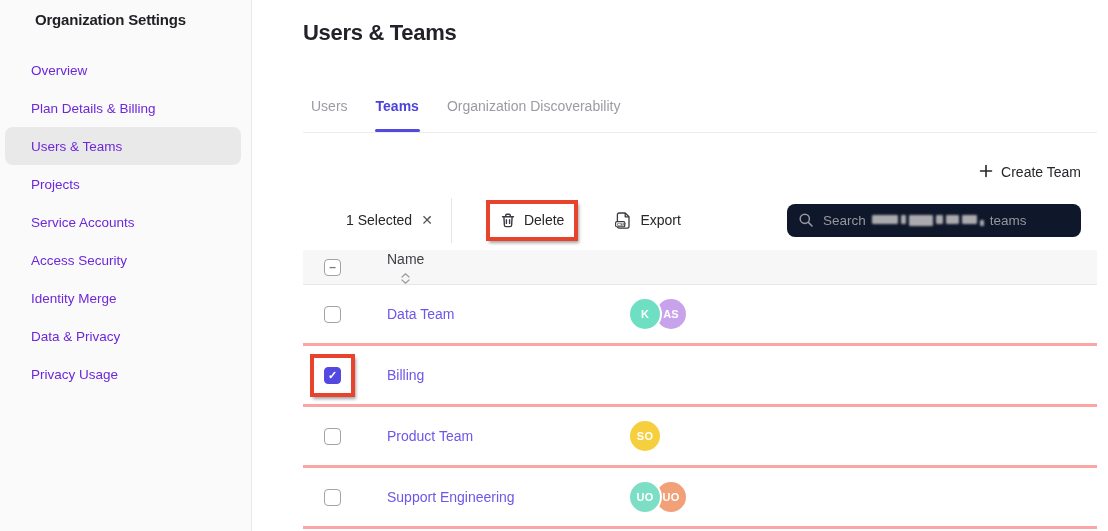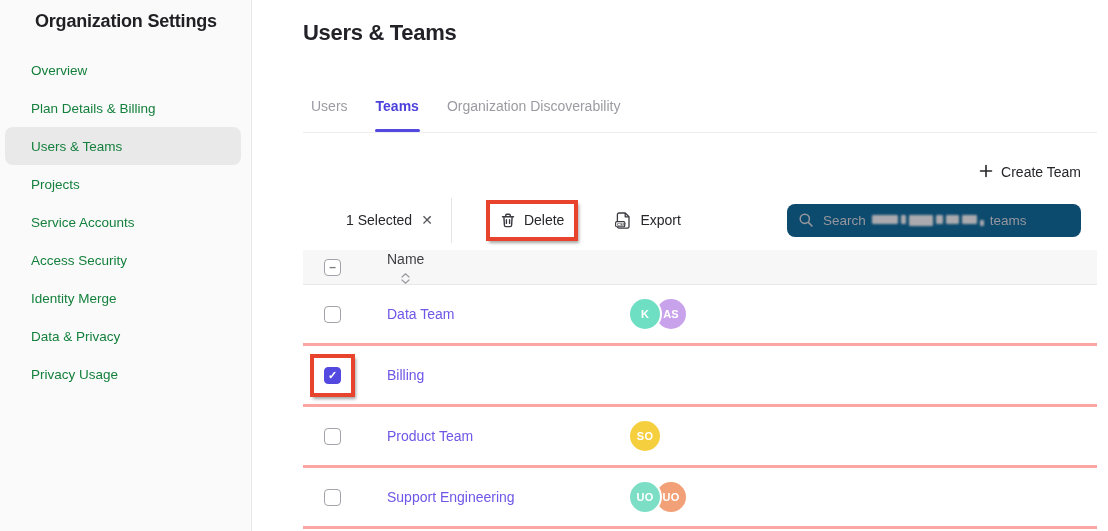--- a/index.html
+++ b/index.html
@@ -2,23 +2,23 @@
 <html><head>
 <meta charset="utf-8">
 <style>
   * { margin:0; padding:0; box-sizing:border-box; }
   html,body { width:1108px; height:531px; }
   body { font-family:"Liberation Sans", sans-serif; background:#fff; position:relative; overflow:hidden; }
   .stage { position:absolute; inset:0; width:1108px; height:531px; }
 
   
   .sidebar { position:absolute; left:0; top:0; width:252px; height:531px; background:#FAFAFA; border-right:1px solid #E8E8E8; }
-  .sidebar-title { position:absolute; left:35px; top:11px; font-size:18px; font-weight:bold; color:#1F1F24; letter-spacing:-0.2px; }
+  .sidebar-title { position:absolute; left:35px; top:11px; font-size:15px; font-weight:bold; color:#1F1F24; letter-spacing:-0.2px; }
   .nav { position:absolute; top:51px; left:5px; right:10px; }
-  .nav-item { display:flex; align-items:center; height:38px; padding-left:26px; border-radius:8px; font-size:13.5px; color:#15803d; cursor:pointer; }
+  .nav-item { display:flex; align-items:center; height:38px; padding-left:26px; border-radius:8px; font-size:13.5px; color:#6d28d9; cursor:pointer; }
   .nav-item.selected { background:#E9E9EA; }
 
   
   .main { position:absolute; left:252px; top:0; width:856px; height:531px; background:#fff; }
   .page-title { position:absolute; left:51px; top:20px; font-size:22px; font-weight:bold; color:#222228; letter-spacing:-0.3px; }
 
   .tabbar { position:absolute; left:51px; right:11px; top:88px; height:45px; border-bottom:1px solid #EDEDEE; display:flex; gap:28px; }
   .tab { position:relative; padding-top:10px; font-size:14px; color:#9B9BA3; cursor:pointer; }
   .tab:first-child { margin-left:8px; }
   .tab.selected { color:#4C42DB; font-weight:bold; }
@@ -27,21 +27,21 @@
   .create-team { position:absolute; right:27px; top:164px; display:flex; gap:8px; font-size:14px; font-weight:500; color:#26262B; cursor:pointer; }
 
   .toolbar { position:absolute; left:51px; right:27px; top:197px; height:46px; display:flex; align-items:center; }
   .selected-chip { margin-left:43px; display:flex; align-items:center; gap:9px; }
   .selected-count { font-size:14px; font-weight:500; color:#26262B; }
   .clear-x { font-size:14px; color:#55555A; cursor:pointer; }
   .v-divider { width:1px; height:45px; background:#E5E5E7; margin-left:18px; margin-right:34px; }
   .annot { border:4px solid #E8432D; box-shadow:2px 3px 3px -1px rgba(90,90,90,0.55); }
   .tool-btn { display:flex; align-items:center; gap:8px; padding:8px 10px; background:#fff; font-size:14px; font-weight:500; color:#26262B; cursor:pointer; }
   .export-btn { margin-left:26px; }
-  .search-box { margin-left:auto; width:294px; height:33px; border-radius:8px; background:#0c4a6e; display:flex; align-items:center; padding:0 11px; cursor:text; }
+  .search-box { margin-left:auto; width:294px; height:33px; border-radius:8px; background:#0f172a; display:flex; align-items:center; padding:0 11px; cursor:text; }
   .search-ph { margin-left:9px; font-size:13.5px; color:#97979D; display:flex; align-items:center; gap:3px; white-space:nowrap; }
   .redact { display:inline-flex; gap:3px; margin:0 3px; filter:blur(1.3px); }
   .redact i { display:inline-block; height:9px; background:#ABABAF; border-radius:1px; }
 
   
   .table { position:absolute; left:51px; right:11px; top:250px; }
   .thead { height:35px; background:#F7F7F8; display:flex; align-items:center; border-bottom:1px solid #E8E8EA; }
   .trow { position:relative; height:61px; display:flex; align-items:center; border-bottom:3px solid #fca5a5; }
   .cell-check { margin-left:21px; width:17px; height:17px; flex:0 0 auto; position:relative; }
   .checkbox { width:17px; height:17px; border:1.5px solid #A2A2A8; border-radius:4px; background:#fff; display:flex; align-items:center; justify-content:center; cursor:pointer; }

